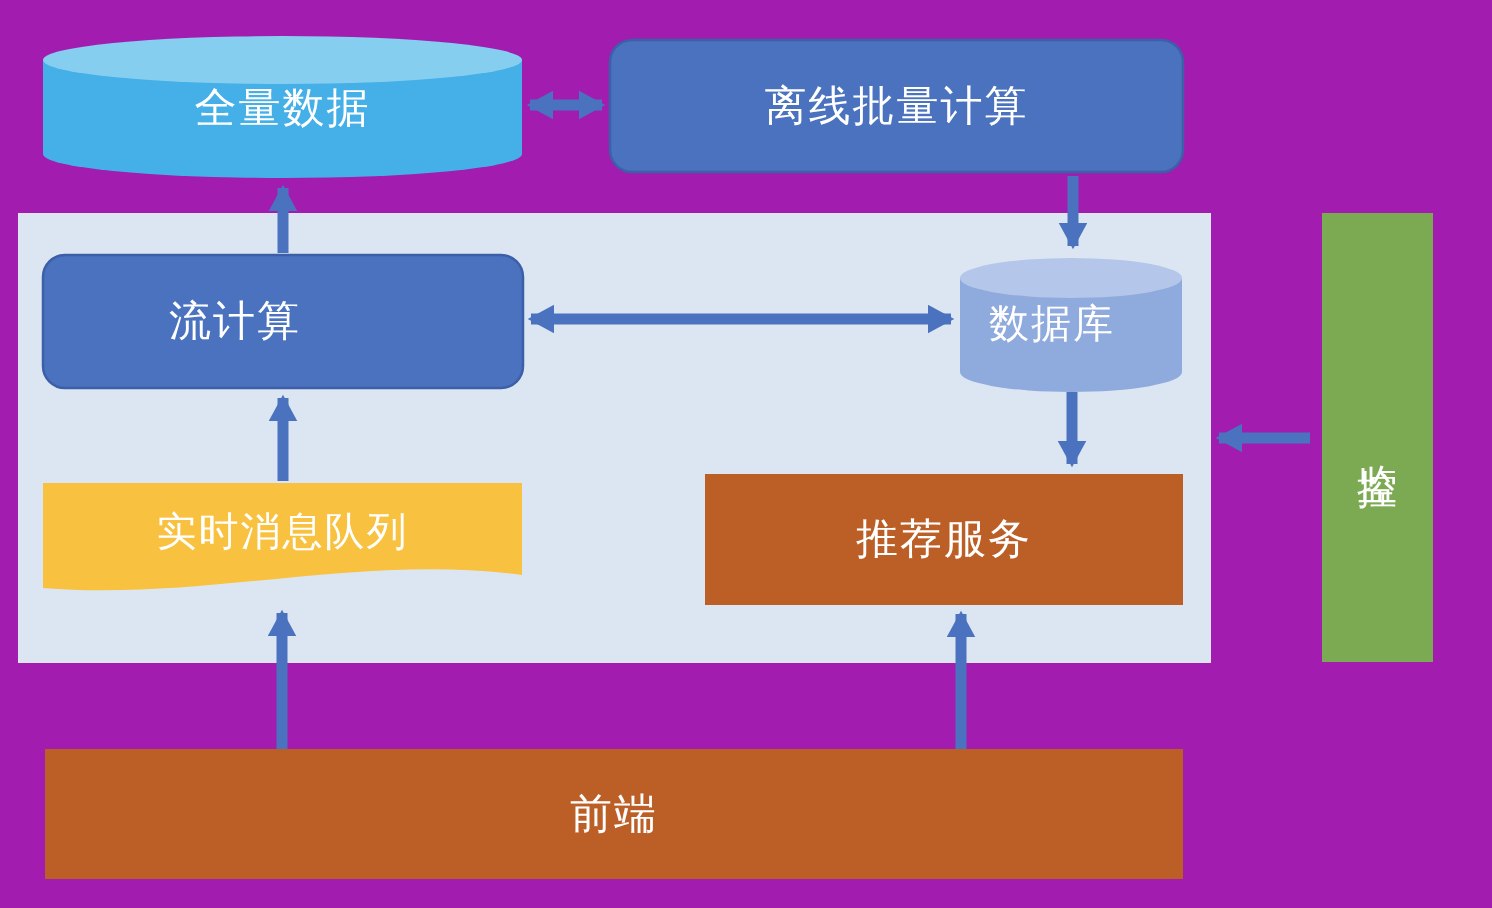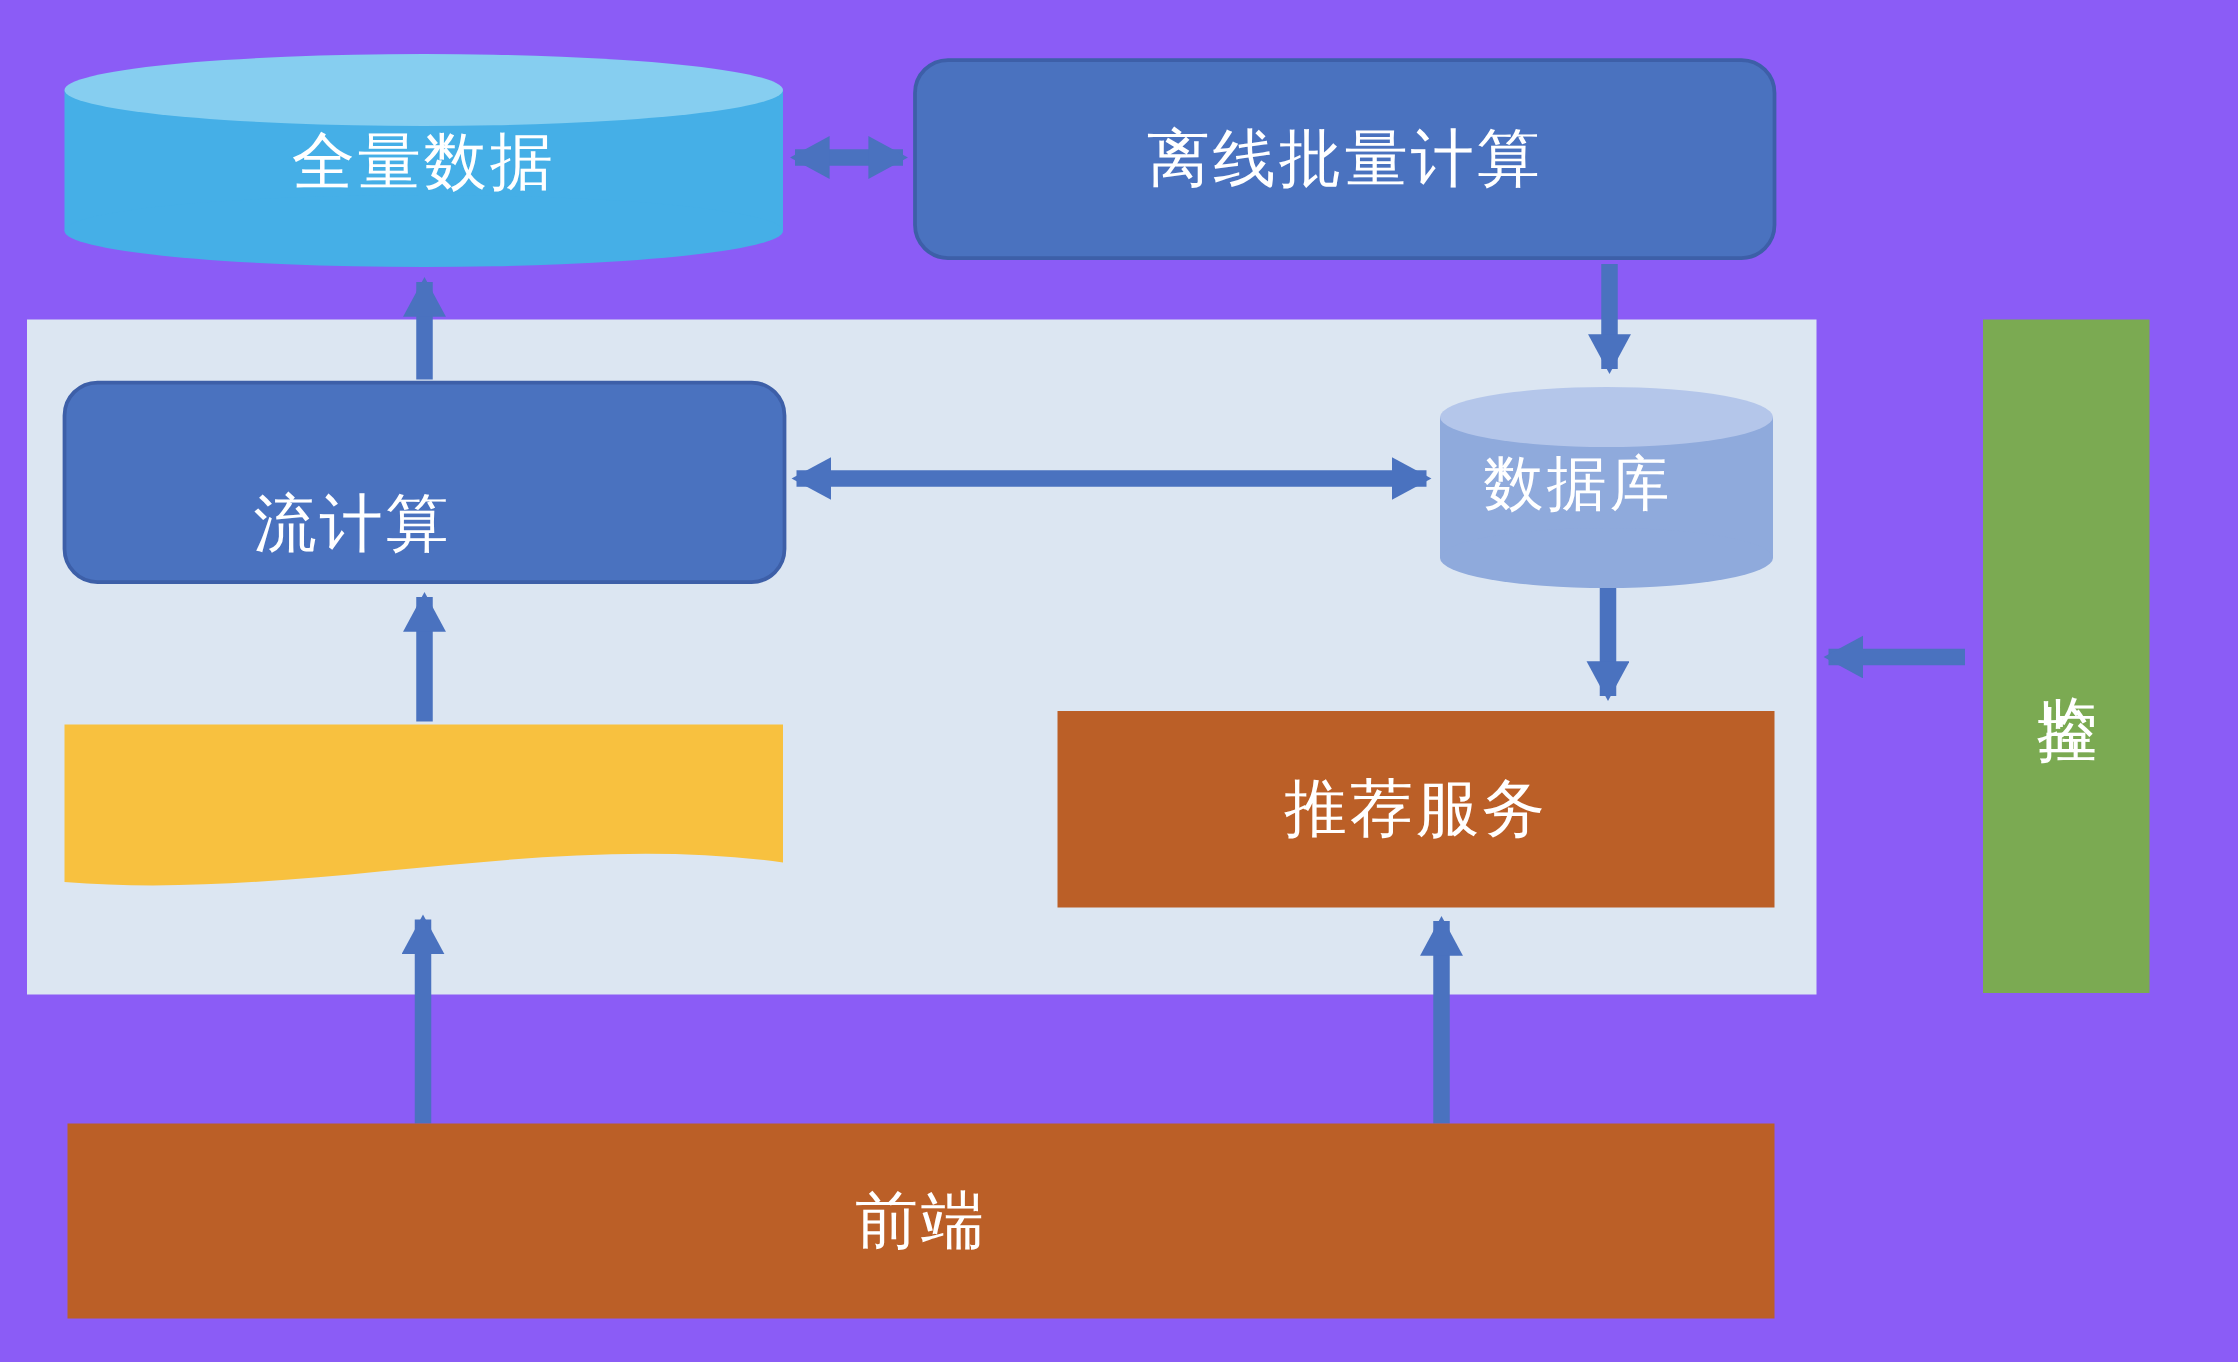--- a/index.html
+++ b/index.html
@@ -1,20 +1,20 @@
 <!DOCTYPE html>
 <html><head>
 <meta charset="utf-8">
 <style>
   html, body { margin: 0; padding: 0; background: #ffffff; }
   .canvas {
     position: relative;
     width: 1492px;
     height: 908px;
-    background: #8b5cf6;
+    background: #a21caf;
     font-family: "Liberation Sans", "DejaVu Sans", sans-serif;
     overflow: hidden;
   }
   .shapes-layer {
     position: absolute;
     left: 0; top: 0;
     width: 1492px; height: 908px;
     display: block;
   }
   .node-label {
@@ -86,24 +86,25 @@
 
     <rect x="45" y="749" width="1138" height="130" fill="#BB5F27"></rect>
 
     <rect x="1322" y="213" width="111" height="449" fill="#7BAA52"></rect>
   </svg>
 
   <div class="node-label" style="left:43px; top:58px; width:479px; height:100px;">全量数据</div>
 
   <div class="node-label" style="left:610px; top:40px; width:573px; height:132px;border-radius:16px;">离线批量计算</div>
 
-  <div class="node-label" style="left:43px; top:255px; width:384px; height:133px;margin-top:28px;">流计算</div>
+  <div class="node-label" style="left:43px; top:255px; width:384px; height:133px;">流计算</div>
 
   <div class="node-label" style="left:960px; top:268px; width:184px; height:110px; font-size:40px;">数据库</div>
 
+  <div class="node-label" style="left:43px; top:483px; width:479px; height:96px; font-size:40px;">实时消息队列</div>
 
   <div class="node-label" style="left:705px; top:474px; width:478px; height:131px;text-align:center;">推荐服务</div>
 
   <div class="node-label" style="left:45px; top:749px; width:1138px; height:130px;">前端</div>
 
   <div class="node-label vertical" style="left:1322px; top:213px; width:111px; height:449px; font-size:40px;">监控</div>
 
 </div>
 
 </body></html>

